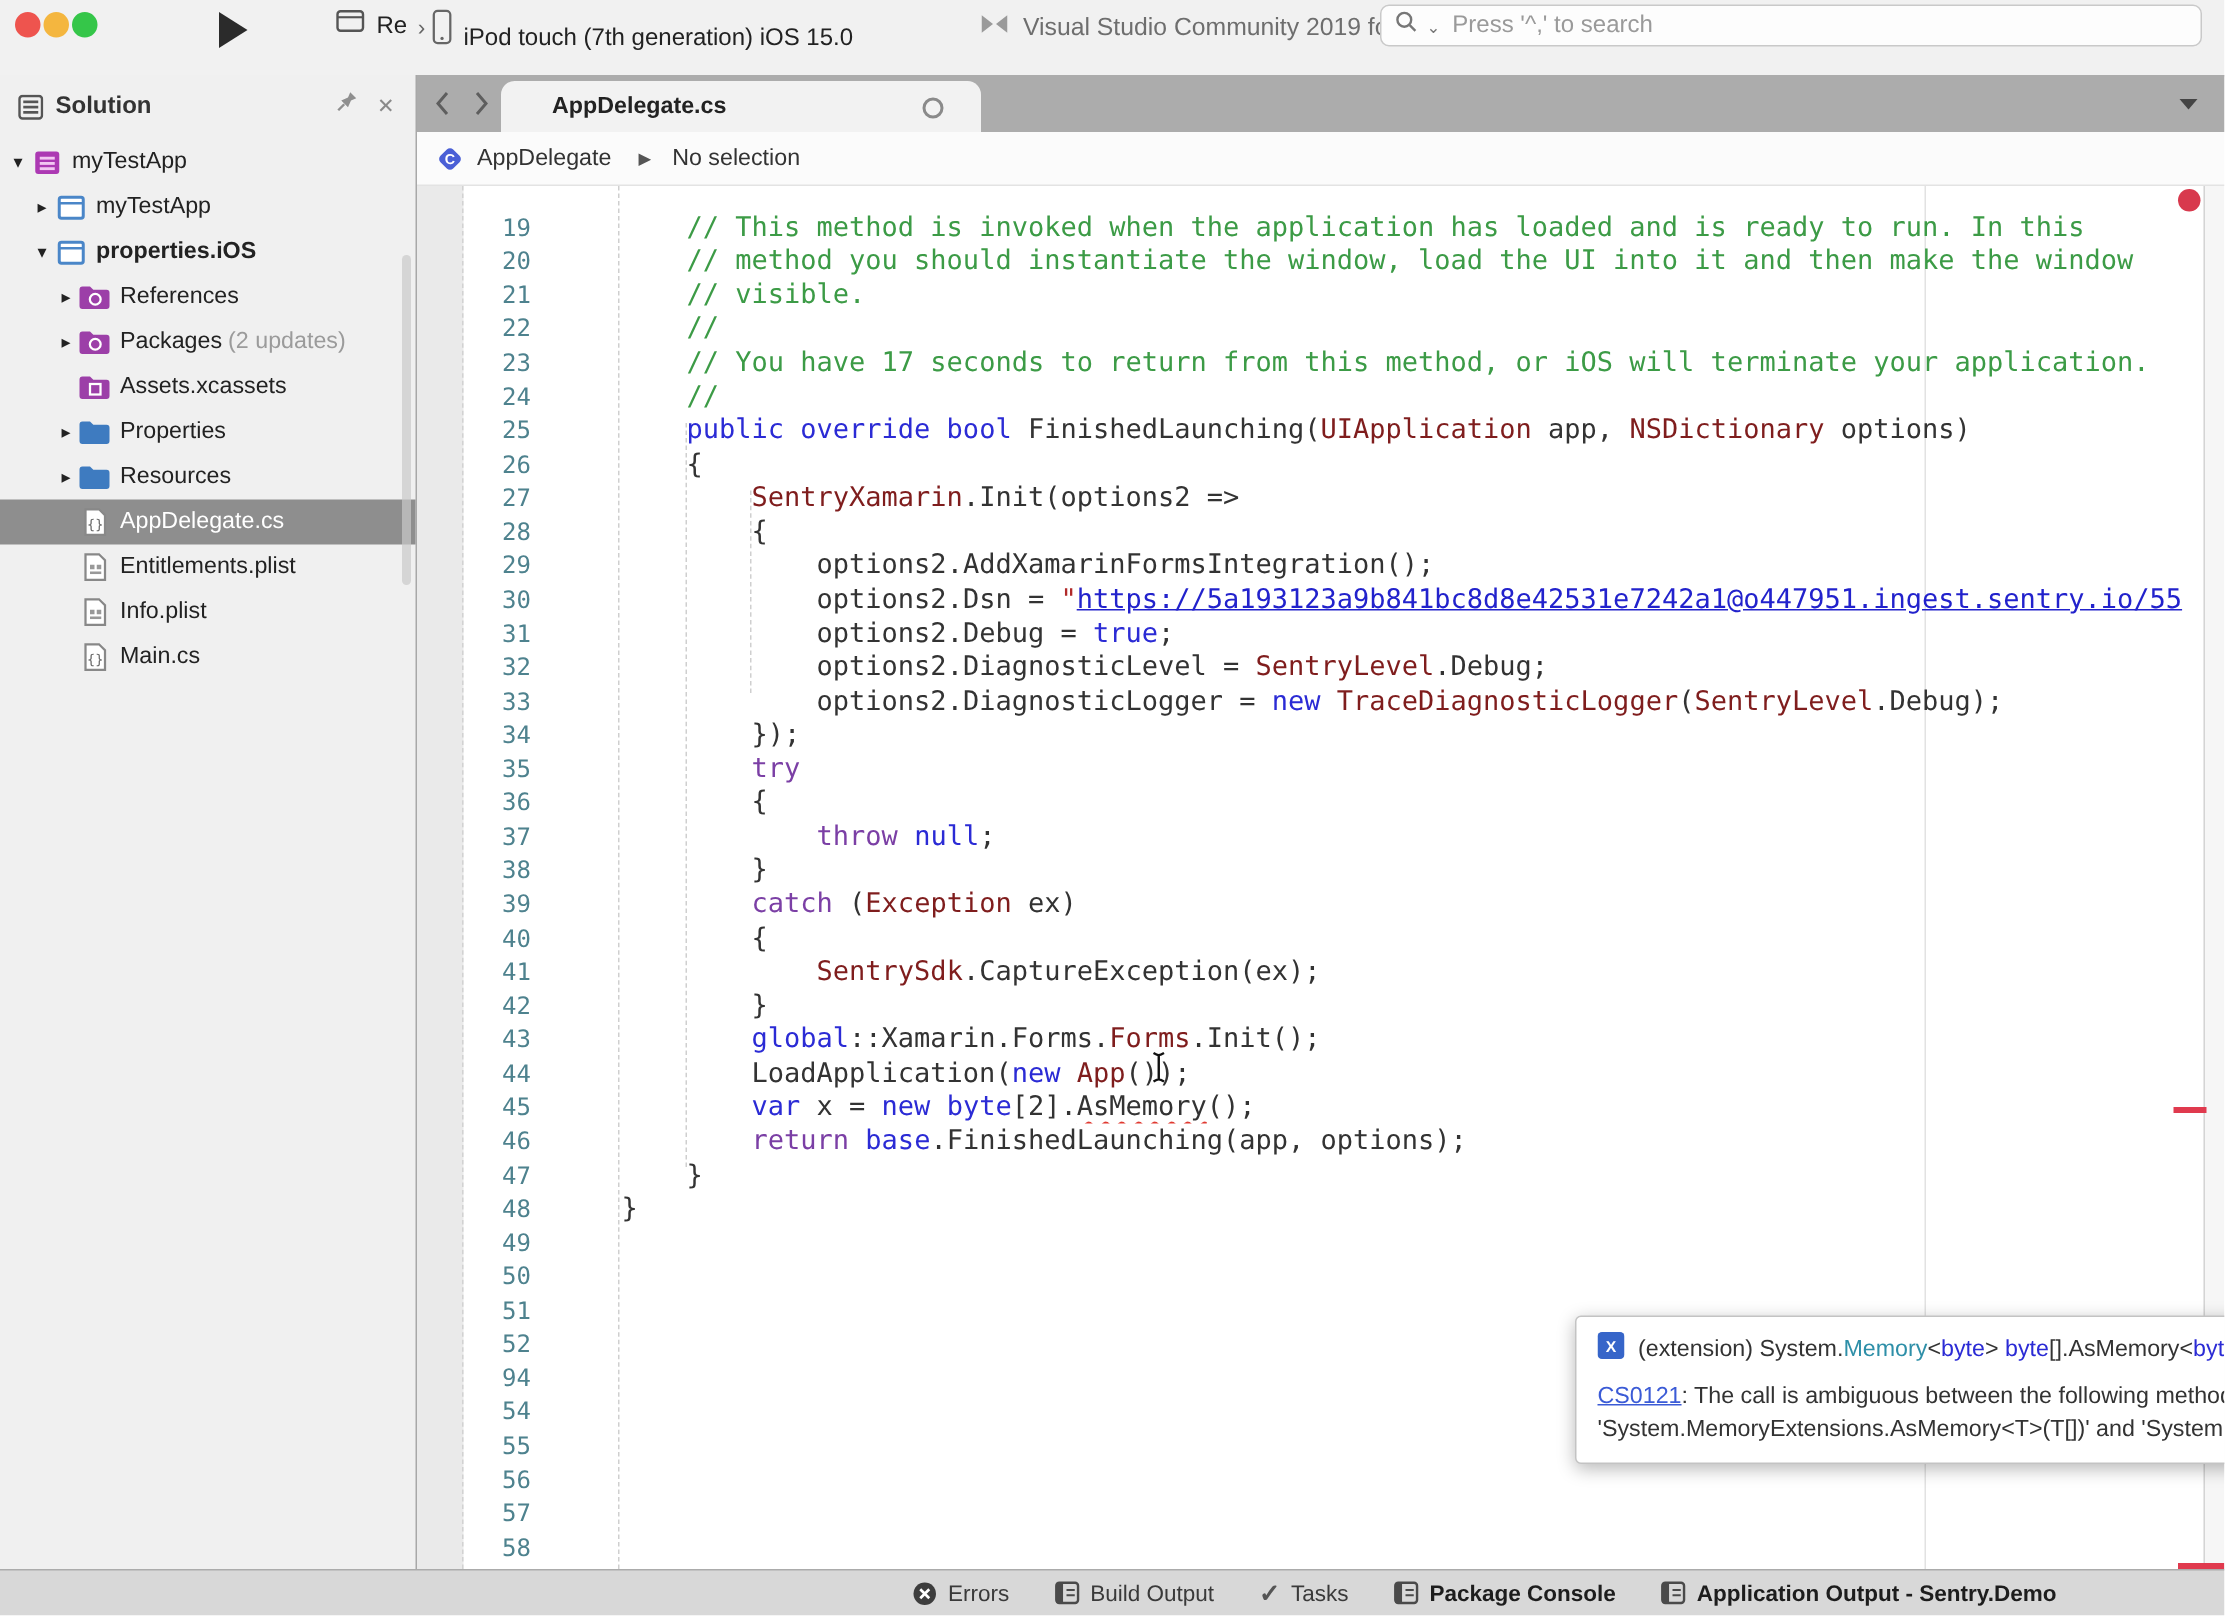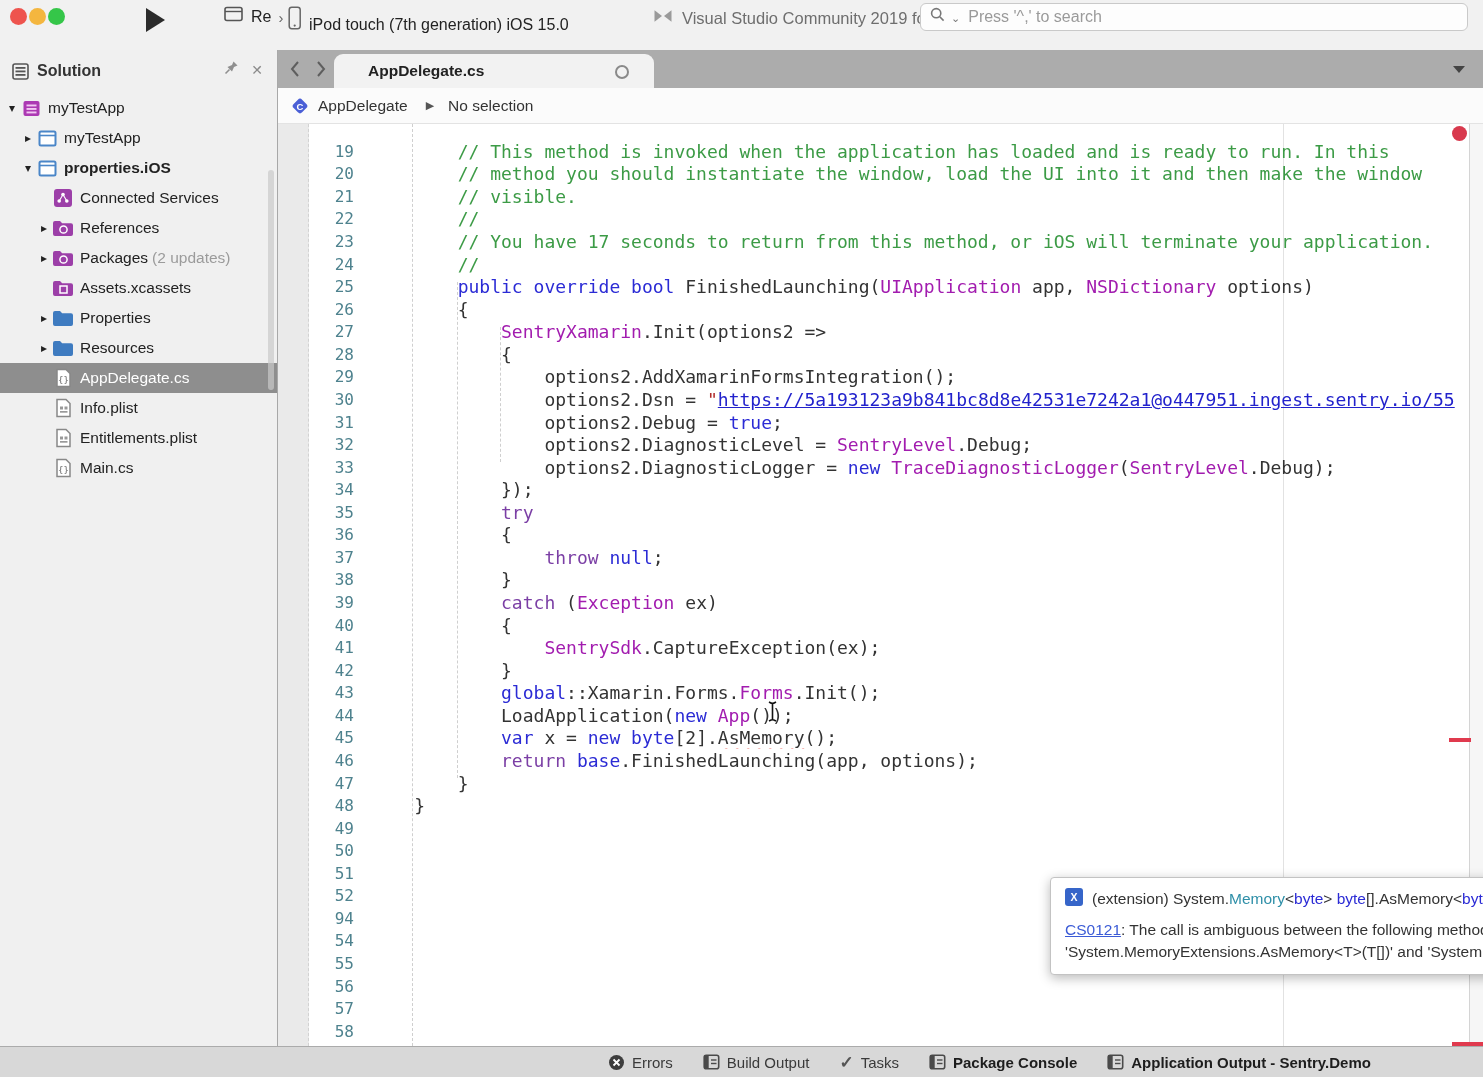--- a/index.html
+++ b/index.html
@@ -58,21 +58,21 @@
   .editor{position:absolute;left:278px;top:124px;width:1205px;height:922px;background:#fff;overflow:hidden;}
   .gutter{position:absolute;left:0;top:0;width:30px;height:922px;background:#eaeaea;border-right:1px dashed #d2d2d2;}
   #code-lines{position:absolute;left:0;top:16px;width:1190px;}
   .code-line{height:22.575px;display:flex;align-items:center;overflow:hidden;}
   .ln{flex:0 0 76px;text-align:right;font-family:"DejaVu Sans Mono",monospace;font-size:16px;color:#4e828e;padding-right:0;}
   .lc{font-family:"DejaVu Sans Mono",monospace;font-size:18px;white-space:pre;margin-left:17px;color:#333;}
   .tk-plain{color:#333;}
   .tk-com{color:#3c9b46;}
   .tk-kw{color:#2b2bd5;}
   .tk-kw2{color:#7b3fa5;}
-  .tk-type{color:#a21caf;}
+  .tk-type{color:#7f1d1d;}
   .tk-str{color:#b02a2a;}
   .tk-link{color:#2222cc;text-decoration:underline;}
   .tk-err{text-decoration:underline wavy #e03a31;text-decoration-thickness:2px;text-underline-offset:4px;}
   .indent-guide{position:absolute;width:0;border-left:1px dashed #cfcfcf;}
   .col-guide{position:absolute;left:1005px;top:0;height:922px;width:0;border-left:1px solid #e2e2e2;z-index:0;}
   .vscroll{position:absolute;right:0;top:0;width:14px;height:922px;background:#f6f6f6;border-left:1px solid #d4d4d4;box-sizing:border-box;}
   .err-dot{position:absolute;left:1174px;top:2px;width:15px;height:15px;border-radius:50%;background:#d8394d;z-index:5;}
   .err-dash1{position:absolute;left:1171px;top:614px;width:22px;height:4px;background:#e03a4e;z-index:5;}
   .err-dash2{position:absolute;left:1174px;top:918px;width:31px;height:4px;background:#e03a4e;z-index:5;}
   .ibeam{position:absolute;left:488px;top:576px;z-index:8;}
@@ -179,34 +179,20 @@
         <span class="arrow">▾</span>
         <span class="ticon">
           <svg width="19" height="19" viewBox="0 0 19 19">
             <rect x="1.5" y="2.5" width="16" height="14" rx="1.5" fill="#fff" stroke="#4a86c8" stroke-width="2"></rect>
             <line x1="2" y1="6.5" x2="17" y2="6.5" stroke="#4a86c8" stroke-width="1.6"></line>
           </svg>
         </span>
         <span class="lbl b">properties.iOS</span>
       </div>
       <div class="trow" style="padding-left: 36px;">
-        <span class="arrow"></span>
-        <span class="ticon">
-          <svg width="20" height="20" viewBox="0 0 20 20">
-            <rect x="1" y="1" width="18" height="18" rx="3" fill="#9c3fa8"></rect>
-            <circle cx="10" cy="6.5" r="1.8" fill="#fff"></circle>
-            <circle cx="6.2" cy="13" r="1.8" fill="#fff"></circle>
-            <circle cx="13.8" cy="13" r="1.8" fill="#fff"></circle>
-            <line x1="10" y1="6.5" x2="6.2" y2="13" stroke="#fff" stroke-width="1.1"></line>
-            <line x1="10" y1="6.5" x2="13.8" y2="13" stroke="#fff" stroke-width="1.1"></line>
-          </svg>
-        </span>
-        <span class="lbl">Connected Services</span>
-      </div>
-      <div class="trow" style="padding-left: 36px;">
         <span class="arrow">▸</span>
         <span class="ticon">
           <svg width="22" height="19" viewBox="0 0 22 19">
             <path d="M1 4 q0-2 2-2 h5 l2.2 2.2 H19 q2 0 2 2 V15 q0 2-2 2 H3 q-2 0-2-2 Z" fill="#9c3fa8"></path>
             <circle cx="11.5" cy="10.5" r="3.6" fill="none" stroke="#fff" stroke-width="1.5"></circle>
           </svg>
         </span>
         <span class="lbl">References</span>
       </div>
       <div class="trow" style="padding-left: 36px;">
@@ -261,33 +247,33 @@
       <div class="trow" style="padding-left: 36px;">
         <span class="arrow"></span>
         <span class="ticon">
           <svg width="17" height="20" viewBox="0 0 17 20">
             <path d="M2 1.5 h9 l4 4 V18.5 H2 Z" fill="#fff" stroke="#888" stroke-width="1.5"></path>
             <rect x="5" y="8.5" width="3" height="3" fill="#999"></rect>
             <rect x="9.5" y="8.5" width="3" height="3" fill="#999"></rect>
             <rect x="5" y="13" width="7.5" height="1.7" fill="#999"></rect>
           </svg>
         </span>
-        <span class="lbl">Info.plist</span>
+        <span class="lbl">Entitlements.plist</span>
       </div>
       <div class="trow" style="padding-left: 36px;">
         <span class="arrow"></span>
         <span class="ticon">
           <svg width="17" height="20" viewBox="0 0 17 20">
             <path d="M2 1.5 h9 l4 4 V18.5 H2 Z" fill="#fff" stroke="#888" stroke-width="1.5"></path>
             <rect x="5" y="8.5" width="3" height="3" fill="#999"></rect>
             <rect x="9.5" y="8.5" width="3" height="3" fill="#999"></rect>
             <rect x="5" y="13" width="7.5" height="1.7" fill="#999"></rect>
           </svg>
         </span>
-        <span class="lbl">Entitlements.plist</span>
+        <span class="lbl">Info.plist</span>
       </div>
       <div class="trow" style="padding-left: 36px;">
         <span class="arrow"></span>
         <span class="ticon">
           <svg width="17" height="20" viewBox="0 0 17 20">
             <path d="M2 1.5 h9 l4 4 V18.5 H2 Z" fill="#fff" stroke="#888" stroke-width="1.5"></path>
             <text x="8.5" y="14.5" text-anchor="middle" font-size="9" fill="#666" font-family="DejaVu Sans Mono,monospace">{}</text>
           </svg>
         </span>
         <span class="lbl">Main.cs</span>

